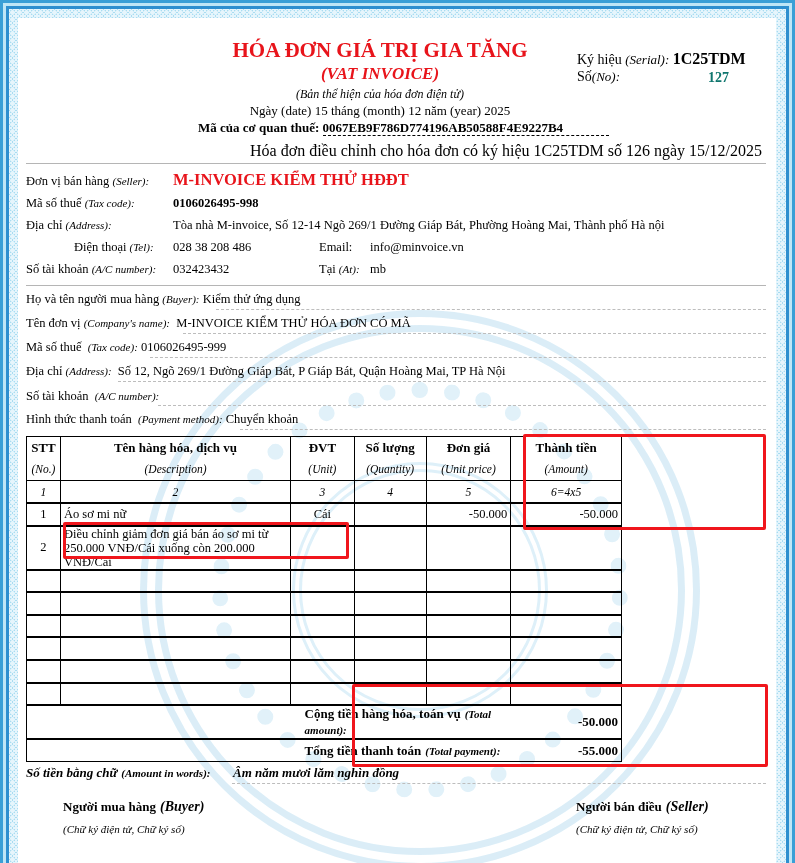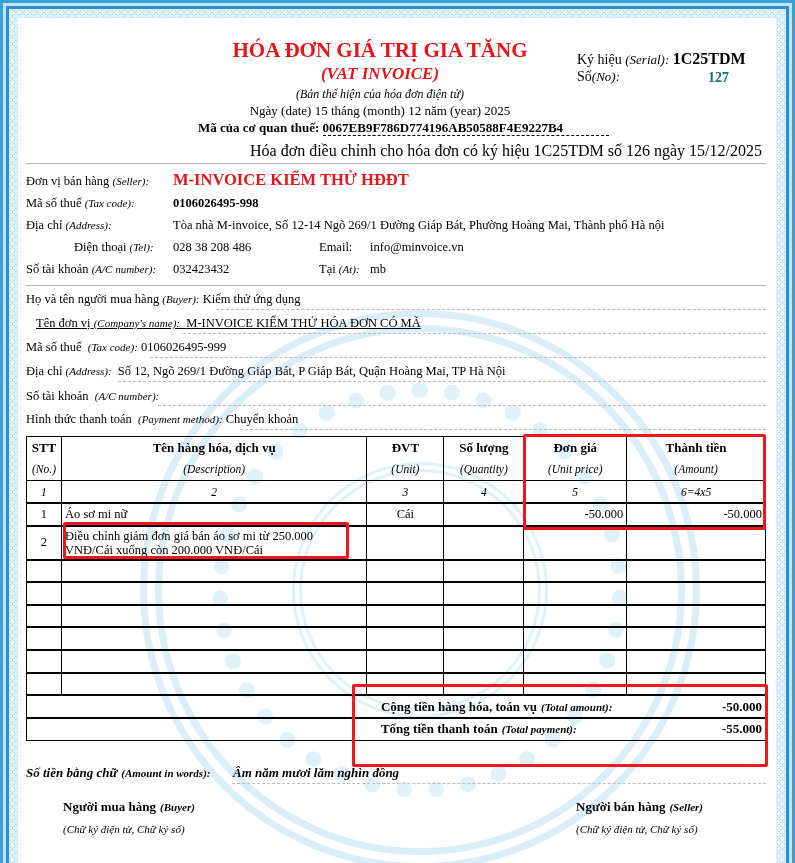--- a/index.html
+++ b/index.html
@@ -42,42 +42,42 @@
   .hr { position: absolute; left: 26px; width: 740px; height: 1px; background: #b5b5b5; }
 
   .row-lbl { font-size: 12.5px; }
   .row-lbl i { font-size: 11px; }
   .seller-name { color: #e8141b; font-weight: bold; font-size: 16.5px; }
   .bold { font-weight: bold; }
   .v { font-size: 12.5px; font-family: Liberation Serif, serif; }
 
   .dotted { position: absolute; border-bottom: 1px dashed #bdbdbd; height: 1px; }
 
-  table.items { position: absolute; left: 26px; top: 436px; width: 740px; border-collapse: collapse; font-size: 12.5px; }
+  table.items { position: absolute; left: 26px; top: 436px; width: 596px; border-collapse: collapse; font-size: 12.5px; }
   table.items td { border: 1px solid #000; height: 22.6px; padding: 0 3px; vertical-align: middle; }
   table.items tr.hrow td { height: 22px; }
   table.items tr.thick td { border-bottom-width: 2px; }
   .c { text-align: center; }
   .r { text-align: right; }
   .it { font-style: italic; font-size: 11.5px; }
   .hb { font-weight: bold; font-size: 13px; }
 
   .sum-lbl { font-weight: bold; font-size: 13px; padding-left: 14px !important; }
   .sum-lbl i { font-size: 11px; margin-left: 4px; }
   .sum-val { font-weight: bold; font-size: 13px; text-align: right; }
   .rate-cell { font-weight: bold; font-size: 13px; }
 
   .hl { position: absolute; border: 3px solid #f0161c; border-radius: 2px; }
 
   .words { left: 26px; top: 765px; font-size: 13px; font-weight: bold; font-style: italic; }
   .words .en { font-size: 11px; margin-left: 4px; }
   .words .val { position: absolute; left: 207px; top: 0; }
 
   .sign { font-size: 13px; font-weight: bold; }
-  .sign i { font-size: 11px; margin-left: 4px; }
+  .sign i { font-size: 14px; margin-left: 4px; }
   .sign-note { font-size: 11px; font-style: italic; }
 </style>
 </head>
 <body>
 
 <div class="frame">
   <div class="frame-b1"></div>
   <div class="frame-b2"></div>
   <div class="frame-b3"></div>
 </div>
@@ -139,21 +139,21 @@
 <div class="abs v" style="left:370px; top:262px;">mb</div>
 
 <div class="hr" style="top:285px;"></div>
 
 <div class="abs row-lbl" style="left:26px; top:292px;">
   <span>Họ và tên người mua hàng</span> <i>(Buyer):</i>
   <span>Kiểm thử ứng dụng</span>
 </div>
 <div class="dotted" style="left:216px; width:550px; top:309px;"></div>
 
-<div class="abs row-lbl" style="left:36px; top:316px;text-decoration:underline;">
+<div class="abs row-lbl" style="left:26px; top:316px;">
   <span>Tên đơn vị</span> <i>(Company's name):</i>
   &nbsp;<span>M-INVOICE KIỂM THỬ HÓA ĐƠN CÓ MÃ</span>
 </div>
 <div class="dotted" style="left:183px; width:583px; top:333px;"></div>
 
 <div class="abs row-lbl" style="left:26px; top:340px;">
   <span>Mã số thuế</span> &nbsp;<i>(Tax code):</i>
   <span>0106026495-999</span>
 </div>
 <div class="dotted" style="left:150px; width:616px; top:357px;"></div>
@@ -300,15 +300,15 @@
   <span class="val">Âm năm mươi lăm nghìn đồng</span>
 </div>
 <div class="dotted" style="left:232px; width:534px; top:783px;"></div>
 
 <div class="abs sign" style="left:63px; top:799px;">
   <span>Người mua hàng</span><i>(Buyer)</i>
 </div>
 <div class="abs sign-note" style="left:63px; top:823px;">(Chữ ký điện tử, Chữ ký số)</div>
 
 <div class="abs sign" style="left:576px; top:799px;">
-  <span>Người bán hàng</span><i>(Seller)</i>
+  <span>Người bán điều</span><i>(Seller)</i>
 </div>
 <div class="abs sign-note" style="left:576px; top:823px;">(Chữ ký điện tử, Chữ ký số)</div>
 
 </body></html>

